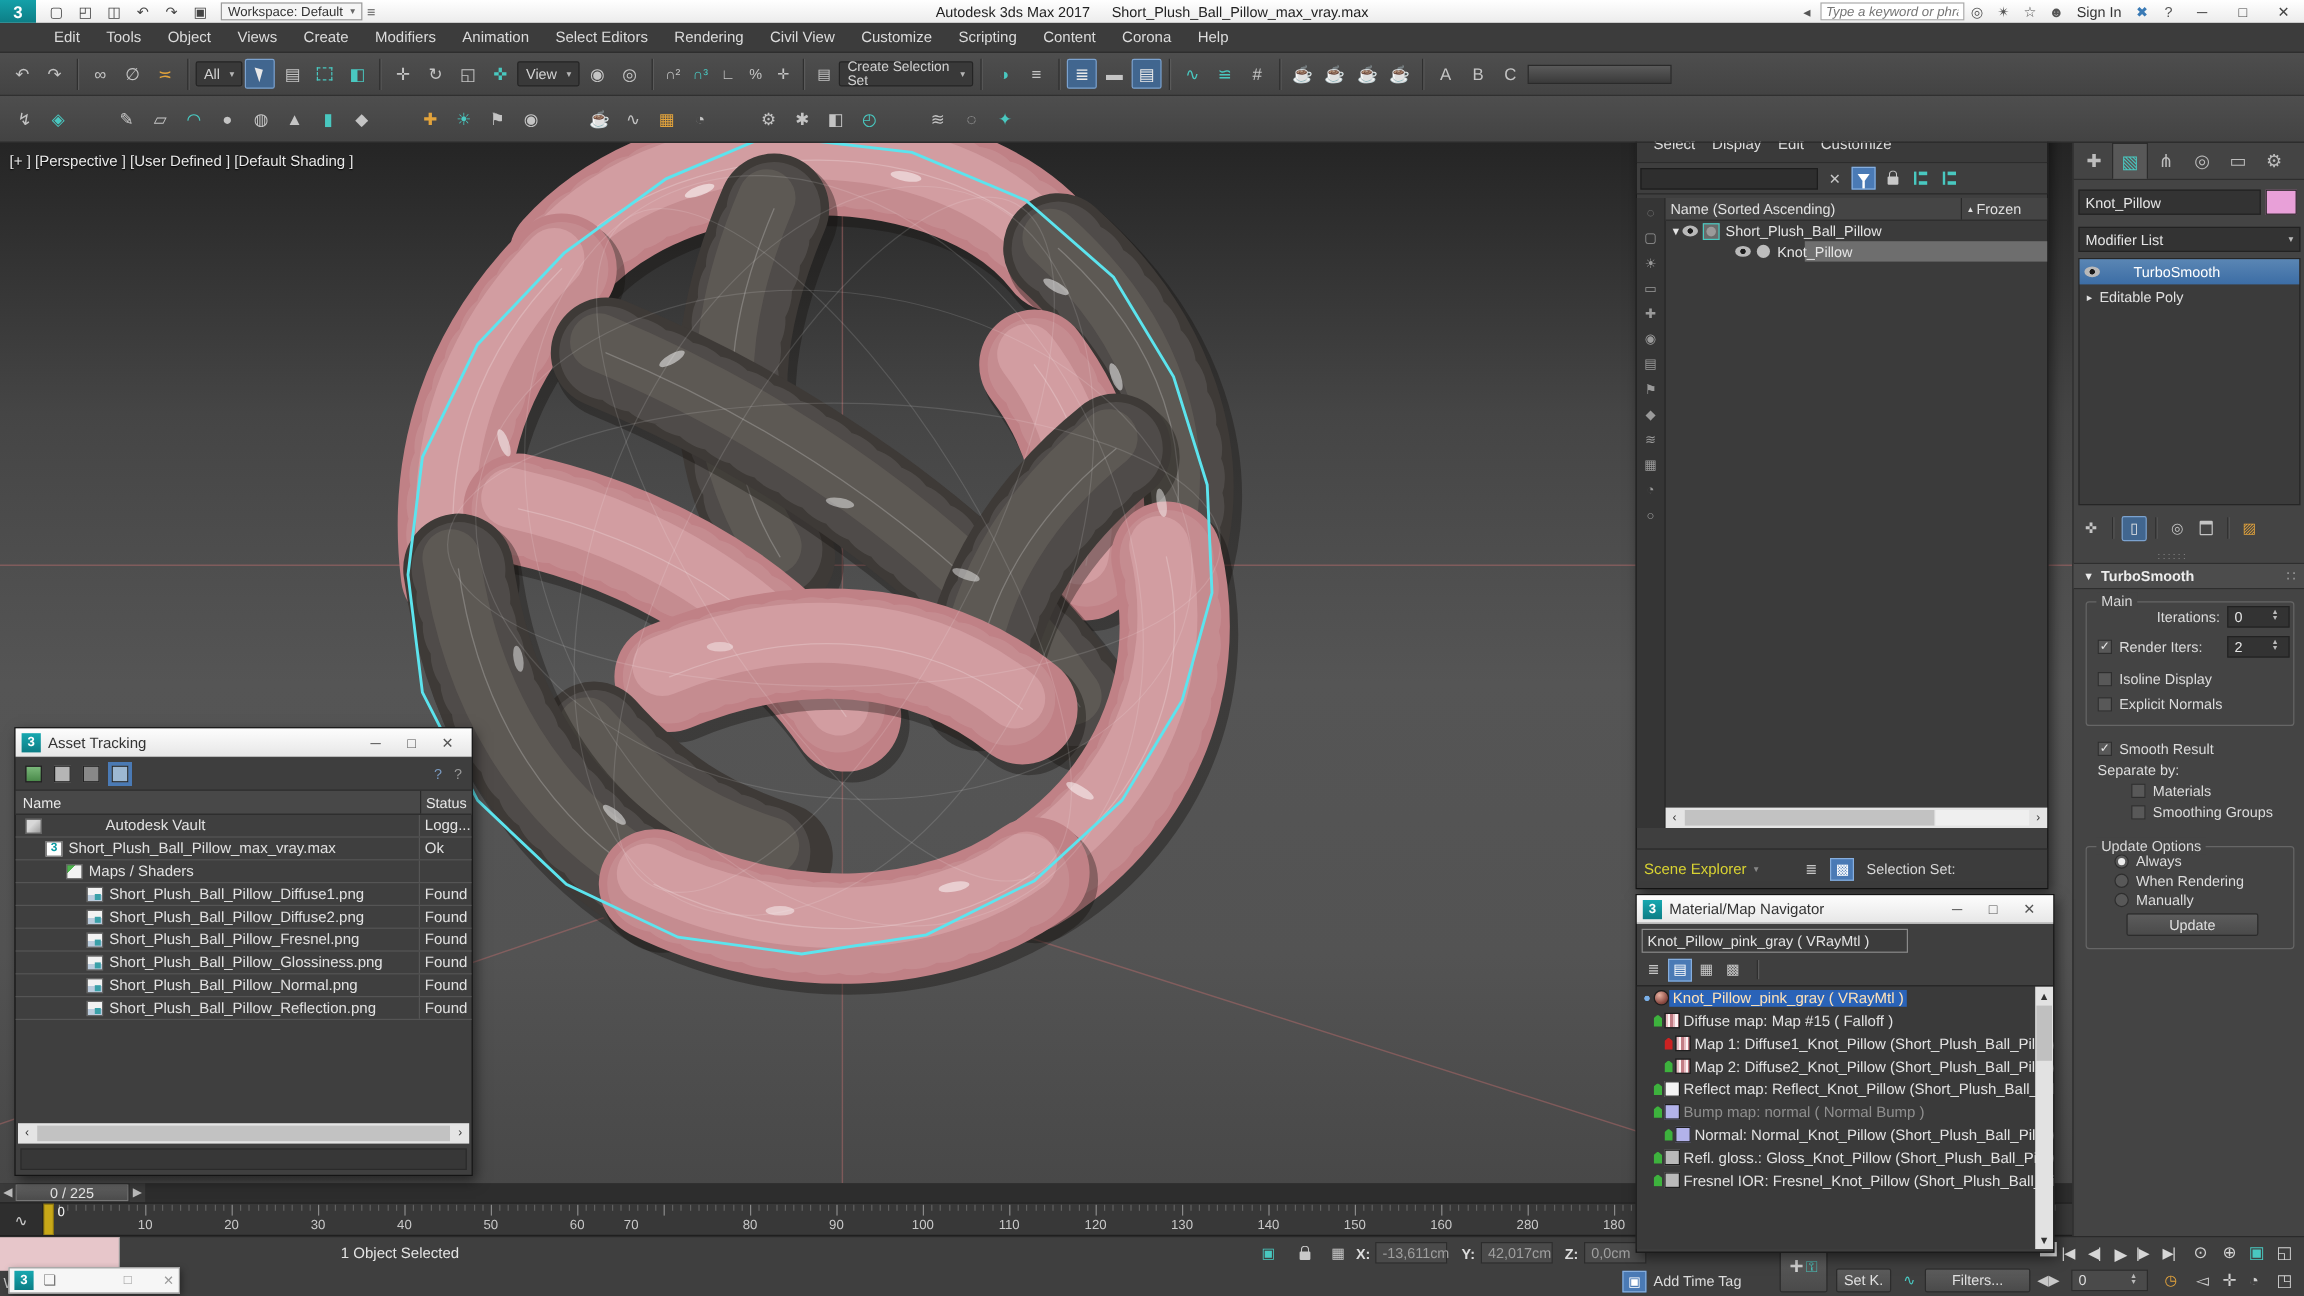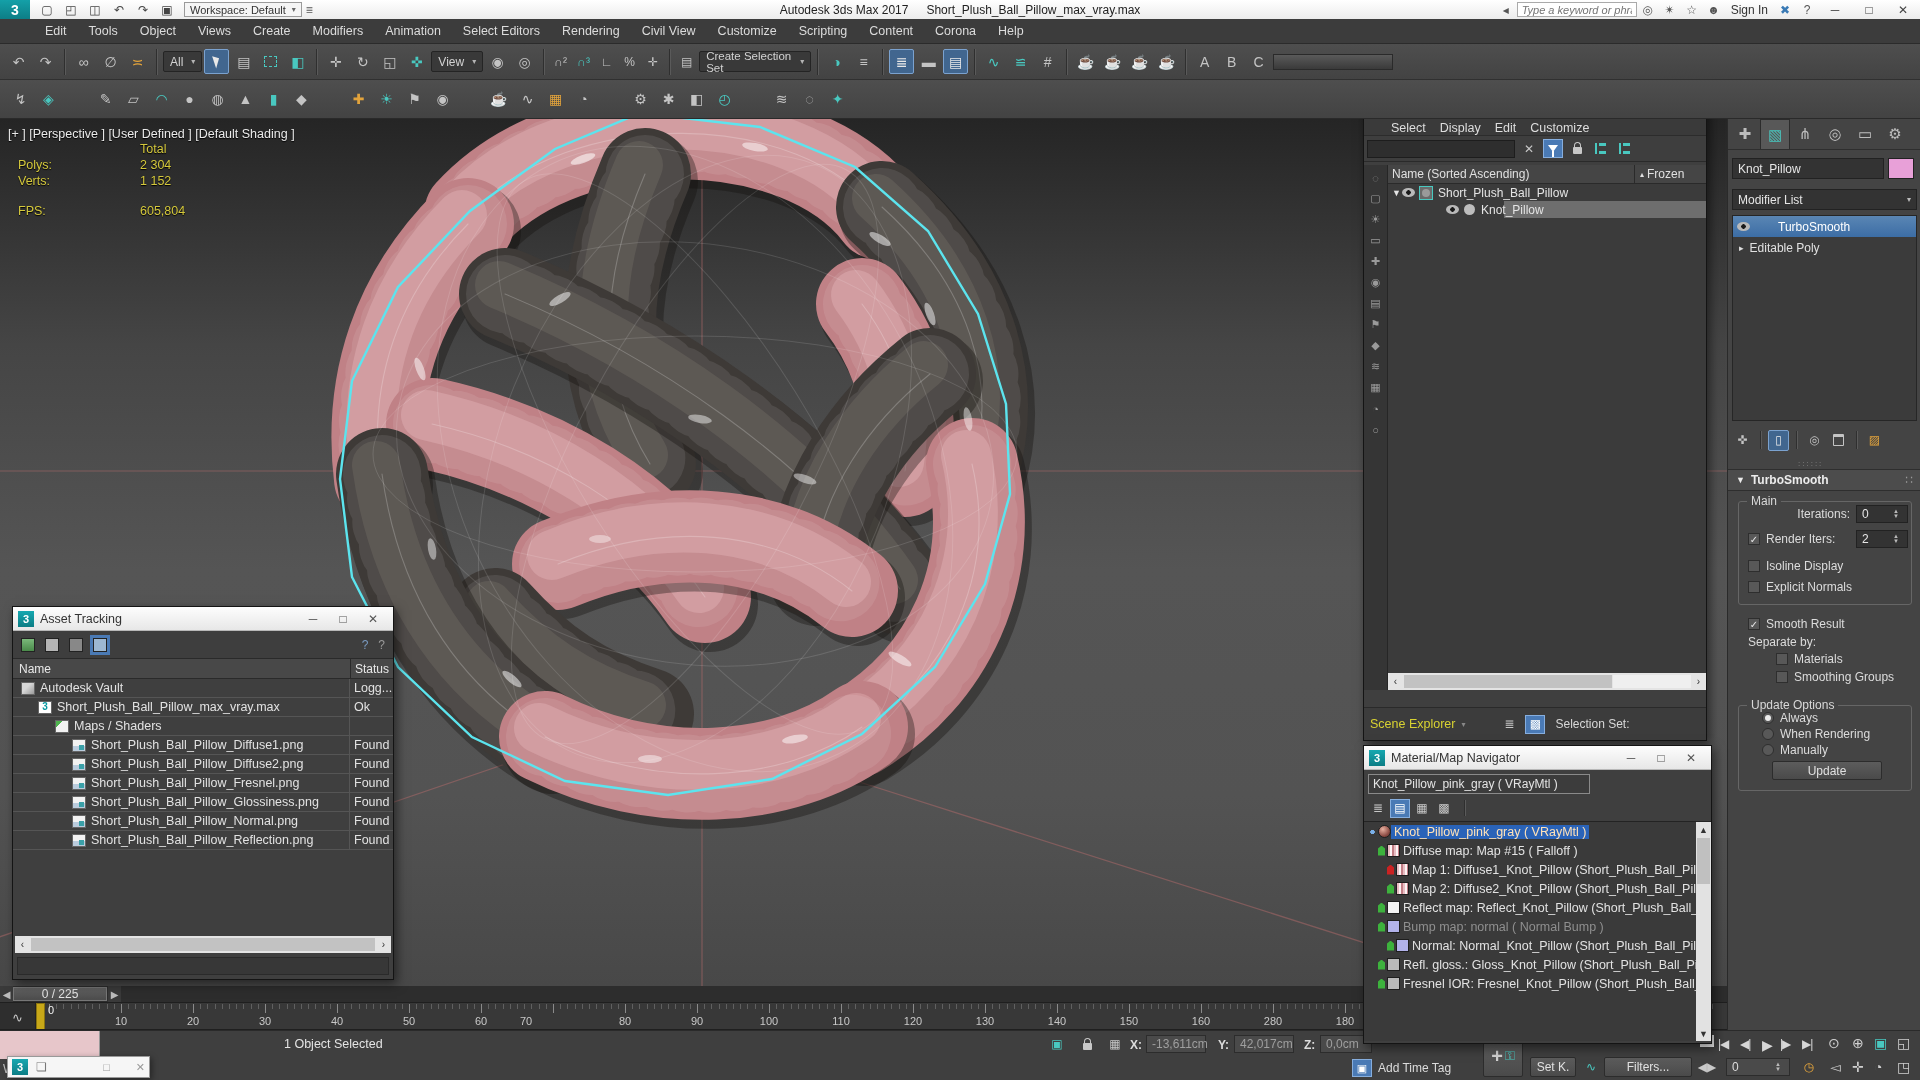--- a/index.html
+++ b/index.html
@@ -43,21 +43,21 @@
 #vpstats .r{display:flex}
 #vpstats .lb{width:122px}
 #vpstats .fpsrow{margin-top:14px}
 #knotsvg{position:absolute;left:0;top:0}
 
 .win{position:absolute;background:#3f3f3f;border:1px solid #141414;box-shadow:3px 4px 10px rgba(0,0,0,.5)}
 .wtitle{height:24px;background:linear-gradient(#fdfdfd,#e7e7e7);border-bottom:1px solid #b8b8b8;display:flex;align-items:center;padding:0 5px;color:#333;font-size:12.5px;gap:6px}
 .wlogo{width:16px;height:16px;background:linear-gradient(#16a8b0,#0c7d85);color:#fff;font-weight:bold;font-size:11px;display:flex;align-items:center;justify-content:center;flex:none}
 .wbtns{margin-left:auto;display:flex;color:#555}
 .wbtns span{width:30px;text-align:center;font-size:12px}
-.wmenu{height:23px;background:#3a3a3a;border-bottom:1px solid #2c2c2c;display:flex;align-items:flex-end;padding:0 20px;color:#dedede}
+.wmenu{height:23px;background:#3a3a3a;border-bottom:1px solid #2c2c2c;display:flex;align-items:flex-start;padding:0 7px;color:#dedede}
 .wmenu span{padding:0 7px;font-size:12.5px}
 
 #sewin{left:1363px;top:88px;width:344px;height:653px;z-index:12}
 .setbar{height:26px;display:flex;align-items:center;background:#3e3e3e;border-bottom:1px solid #2a2a2a;padding:2px 3px;gap:4px}
 .sesearch{width:148px;height:18px;background:#2e2e2e;border:1px solid #1d1d1d}
 .mini{width:20px;height:19px;display:inline-flex;align-items:center;justify-content:center;color:#c8c8c8;font-size:12px;flex:none}
 .mini.on{background:#4a7ab5;border:1px solid #86aede;color:#fff}
 .i-funnel{width:0;height:0;border-left:5px solid transparent;border-right:5px solid transparent;border-top:7px solid #fff;position:relative}
 .i-funnel:after{content:"";position:absolute;left:-1px;top:-1px;width:2px;height:6px;background:#fff}
 .i-lock{width:9px;height:7px;background:#c8c8c8;border-radius:1px;position:relative;margin-top:4px}
@@ -470,38 +470,20 @@
         <ellipse class="hl" cx="560" cy="180" rx="12" ry="4" opacity=".5" transform="rotate(-30 560 180)"></ellipse>
         <ellipse class="hl" cx="700" cy="300" rx="12" ry="4" opacity=".45" transform="rotate(10 700 300)"></ellipse>
         <ellipse class="hl" cx="805" cy="360" rx="12" ry="4" opacity=".45" transform="rotate(20 805 360)"></ellipse>
         <ellipse class="hl" cx="600" cy="420" rx="11" ry="4" opacity=".4"></ellipse>
         <ellipse class="hl" cx="880" cy="120" rx="12" ry="4" opacity=".5" transform="rotate(30 880 120)"></ellipse>
       </g>
       <polygon class="outl" points="640,-6 760,8 855,48 928,112 978,195 1006,285 1010,375 985,465 935,548 862,615 772,660 668,676 565,662 472,618 398,548 352,458 340,360 352,262 398,168 470,92 555,30"></polygon>
     </g>
   </svg>
   <div id="vplabel">[+ ] [Perspective ]  [User Defined ]  [Default Shading ]</div>
-  <div id="vpstats">
-    <div class="r">
-        <span class="lb"></span>
-        <span>Total</span>
-      </div>
-    <div class="r">
-        <span class="lb" style="padding-left:0">Polys:</span>
-        <span>2 304</span>
-      </div>
-    <div class="r">
-        <span class="lb">Verts:</span>
-        <span>1 152</span>
-      </div>
-    <div class="r fpsrow">
-        <span class="lb">FPS:</span>
-        <span>605,804</span>
-      </div>
-  </div>
 </div>
 
 <div id="sewin" class="win">
   <div class="wtitle">
     <span class="wlogo">3</span>
     <span>Scene Explorer - Scene Explorer</span>
     <span class="wbtns">
       <span>─</span>
       <span>□</span>
       <span>✕</span>
@@ -709,21 +691,21 @@
     <span style="margin-left:auto;color:#7a9ac0">?</span>
     <span style="color:#9a9a9a">?</span>
   </div>
   <div id="athead">
     <span style="padding-left:6px">Name</span>
     <span style="position:absolute;left:342px">Status</span>
     <span style="position:absolute;left:337px;top:0;bottom:0;width:1px;background:#2a2a2a"></span>
   </div>
   <div id="atrows">
       <div class="atrow">
-        <span class="atname" style="padding-left: 8px;">
+        <span class="atname" style="padding-left: 8px; gap: 48px;">
           <span class="fic fic-vault"></span>
           <span>Autodesk Vault</span>
         </span>
         <span class="atstat">Logg...</span>
       </div>
       <div class="atrow">
         <span class="atname" style="padding-left: 25px;">
           <span class="fic fic-max">3</span>
           <span>Short_Plush_Ball_Pillow_max_vray.max</span>
         </span>

